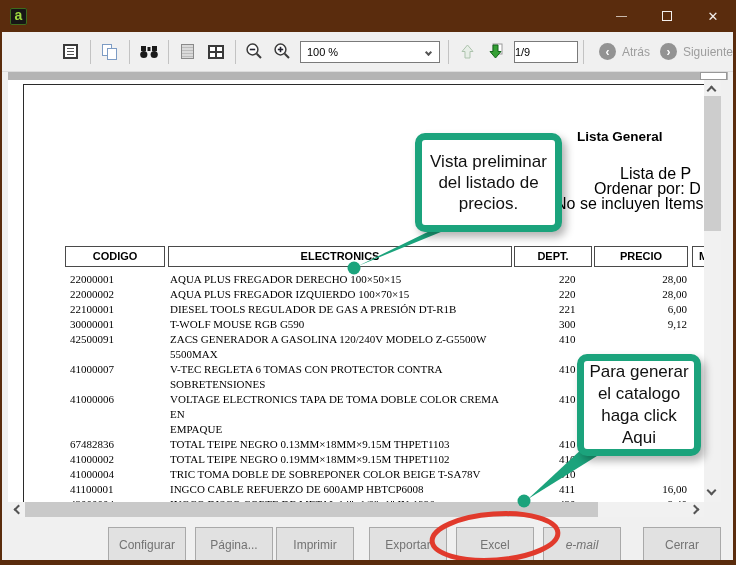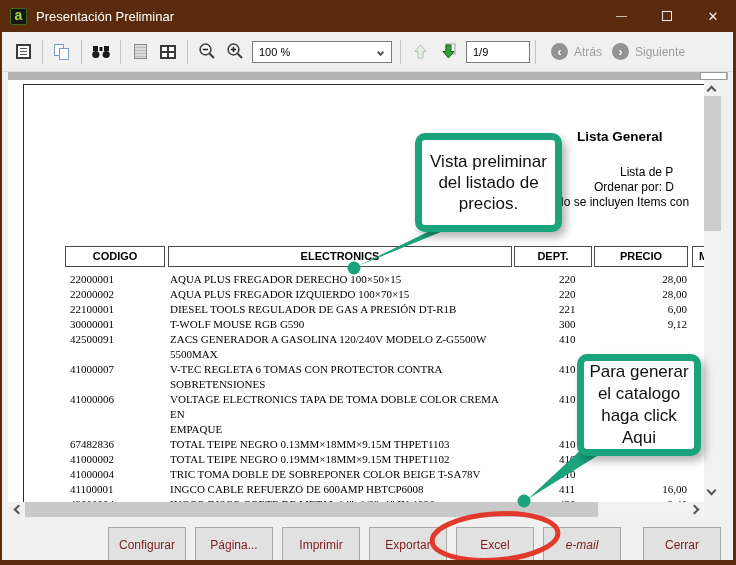--- a/index.html
+++ b/index.html
@@ -16,59 +16,59 @@
   .app-icon{width:17px;height:17px;margin:0 9px 0 10px;background:#161616;border-radius:2px;
     color:#9ed83f;font-weight:bold;font-size:14px;line-height:15px;text-align:center;
     box-shadow:inset 0 0 0 1px #3f6b1d;}
   .win-btns{margin-left:auto;display:flex;height:32px;}
   .win-btn{width:46px;height:32px;display:flex;align-items:center;justify-content:center;color:#f3efec;}
   .win-btn .dash{width:11px;height:1px;background:#c9b9ac;}
   .win-btn .sq{width:10px;height:10px;border:1px solid #f3efec;}
   .win-btn .x{font-size:13px;}
   
   .toolbar{position:absolute;left:2px;top:32px;width:731px;height:40px;background:#f0f0f0;
-    border-bottom:1px solid #dcdcdc;display:flex;align-items:center;z-index:7;}
+    border-bottom:1px solid #dcdcdc;display:flex;align-items:center;z-index:7;justify-content:flex-end;}
   .tb-sep{width:1px;height:24px;background:#c3c3c3;margin:0 5px;}
   .tb-btn{height:26px;min-width:26px;display:flex;align-items:center;justify-content:center;margin:0 1px;}
   .ic-report{width:15px;height:15px;border:2px solid #3a3a3a;background:#fff;position:relative;}
   .ic-report::before{content:"";position:absolute;left:2px;top:2px;right:2px;height:7px;
     background:repeating-linear-gradient(#555 0 1px,#fff 1px 3px);}
   .ic-copy{position:relative;width:16px;height:16px;}
   .ic-copy i{position:absolute;width:10px;height:12px;background:#fff;border:1px solid #7d9cc4;}
   .ic-copy i:first-child{left:0;top:0;}
   .ic-copy i:last-child{left:5px;top:4px;}
   .ic-page1{width:13px;height:15px;background:#dadada;border:1px solid #8a8a8a;
     background-image:repeating-linear-gradient(#bcbcbc 2px,#bcbcbc 3px,transparent 3px,transparent 5px);}
   .ic-pages{width:16px;height:14px;border:2px solid #3a3a3a;background:#fff;position:relative;}
   .ic-pages::before{content:"";position:absolute;left:5px;top:0;width:2px;height:100%;background:#3a3a3a;}
   .ic-pages::after{content:"";position:absolute;left:0;top:4px;width:100%;height:2px;background:#3a3a3a;}
   .combo{width:140px;height:22px;background:#fff;border:1px solid #7a7a7a;display:flex;
     align-items:center;font-size:11px;padding-left:6px;position:relative;margin:0 3px;}
   .combo .chev{position:absolute;right:8px;top:8px;}
   .pageinput{width:64px;height:22px;background:#fff;border:1px solid #7a7a7a;font-size:11px;
-    display:flex;align-items:center;padding-left:6px;margin-left:4px;}
+    display:flex;align-items:center;margin-left:4px;}
   .navgrp{display:flex;align-items:center;color:#9d9d9d;font-size:12px;margin-left:4px;}
   .navcirc{width:17px;height:17px;border-radius:50%;background:#939393;color:#fff;
     display:flex;align-items:center;justify-content:center;font-size:12px;font-weight:bold;margin:0 6px;}
   .chev{display:inline-block;width:7px;height:7px;border-left:2px solid #555;border-bottom:2px solid #555;}
   .chev.up{transform:rotate(135deg);}
   .chev.down{transform:rotate(-45deg);}
   .chev.left{transform:rotate(45deg);}
   .chev.right{transform:rotate(225deg);}
   .chev.sm{width:5px;height:5px;}
   
   .band{position:absolute;left:8px;top:72px;width:720px;height:8px;background:#b4b4b4;z-index:6;}
   .band-box{position:absolute;left:692px;top:0;width:27px;height:8px;background:#fff;border:1px solid #989898;}
   
   .page{position:absolute;left:8px;top:80px;width:696px;height:422px;background:#fff;overflow:hidden;z-index:1;color:#000;}
   .pline-top{position:absolute;left:15px;top:4px;right:0;height:1px;background:#2b2b2b;}
   .pline-left{position:absolute;left:15px;top:4px;bottom:0;width:1px;background:#2b2b2b;}
   .company{position:absolute;left:62px;top:49px;font-size:13.5px;font-weight:bold;white-space:nowrap;}
   .rtitle{position:absolute;left:569px;top:49px;font-size:13.5px;font-weight:bold;white-space:nowrap;}
-  .meta{position:absolute;font-size:12px;white-space:nowrap;}
+  .meta{position:absolute;font-size:16px;white-space:nowrap;}
   .meta.m1{left:612px;top:85px;}
   .meta.m2{left:586px;top:100px;}
   .meta.m3{left:547px;top:115px;}
   .th{position:absolute;top:166px;height:21px;border:1px solid #4a4a4a;background:#fff;
     font-weight:bold;font-size:11px;text-align:center;line-height:19px;}
   .th.c1{left:57px;width:100px;}
   .th.c2{left:160px;width:344px;}
   .th.c3{left:506px;width:78px;}
   .th.c4{left:586px;width:94px;}
   .th.c5{left:684px;width:60px;text-align:left;padding-left:6px;}
@@ -82,39 +82,38 @@
   .vsb{position:absolute;left:704px;top:80px;width:17px;height:422px;background:#f1f1f1;z-index:2;}
   .vsb .arr-up{position:absolute;left:4px;top:7px;}
   .vsb .thumb{position:absolute;left:0;top:16px;width:17px;height:135px;background:#cdcdcd;}
   .vsb .arr-dn{position:absolute;left:4px;bottom:8px;}
   .hsb{position:absolute;left:8px;top:502px;width:696px;height:15px;background:#f1f1f1;z-index:2;}
   .hsb .arr-l{position:absolute;left:7px;top:4px;}
   .hsb .thumb{position:absolute;left:17px;top:0;width:573px;height:15px;background:#c9c9c9;}
   .hsb .arr-r{position:absolute;right:6px;top:4px;}
   
   .btn{position:absolute;top:527px;width:78px;height:35px;background:#e1e1e1;border:1px solid #a9a9a9;
-    font-size:12px;display:flex;align-items:center;justify-content:center;z-index:3;color:#7f1d1d;}
-  .btn.b1{left:108px;} .btn.b2{left:195px;} .btn.b3{left:282px;} .btn.b4{left:369px;}
+    font-size:12px;display:flex;align-items:center;justify-content:center;z-index:3;color:#737373;}
+  .btn.b1{left:108px;} .btn.b2{left:195px;} .btn.b3{left:276px;} .btn.b4{left:369px;}
   .btn.b5{left:456px;} .btn.b6{left:543px;font-style:italic;} .btn.b7{left:643px;}
   
   .overlay{position:absolute;left:0;top:0;width:736px;height:565px;z-index:6;pointer-events:none;}
   .callout{position:absolute;background:#fff;border:7px solid #1ba37c;border-radius:10px;
     display:flex;align-items:center;justify-content:center;text-align:center;
     font-size:17px;line-height:21px;color:#111;z-index:7;box-shadow:4px 5px 8px rgba(0,0,0,.3);padding:1px;}
   .callout.c1{left:415px;top:133px;width:147px;height:99px;}
   .callout.c2{left:577px;top:354px;width:124px;height:102px;line-height:22px;}
 </style>
 </head>
 <body>
 
 <div class="window">
 
   <div class="titlebar">
     <div class="app-icon">a</div>
-    <span>Presentación Preliminar</span>
     <div class="win-btns">
       <div class="win-btn">
           <span class="dash"></span>
         </div>
       <div class="win-btn">
           <span class="sq"></span>
         </div>
       <div class="win-btn">
           <span class="x">✕</span>
         </div>

